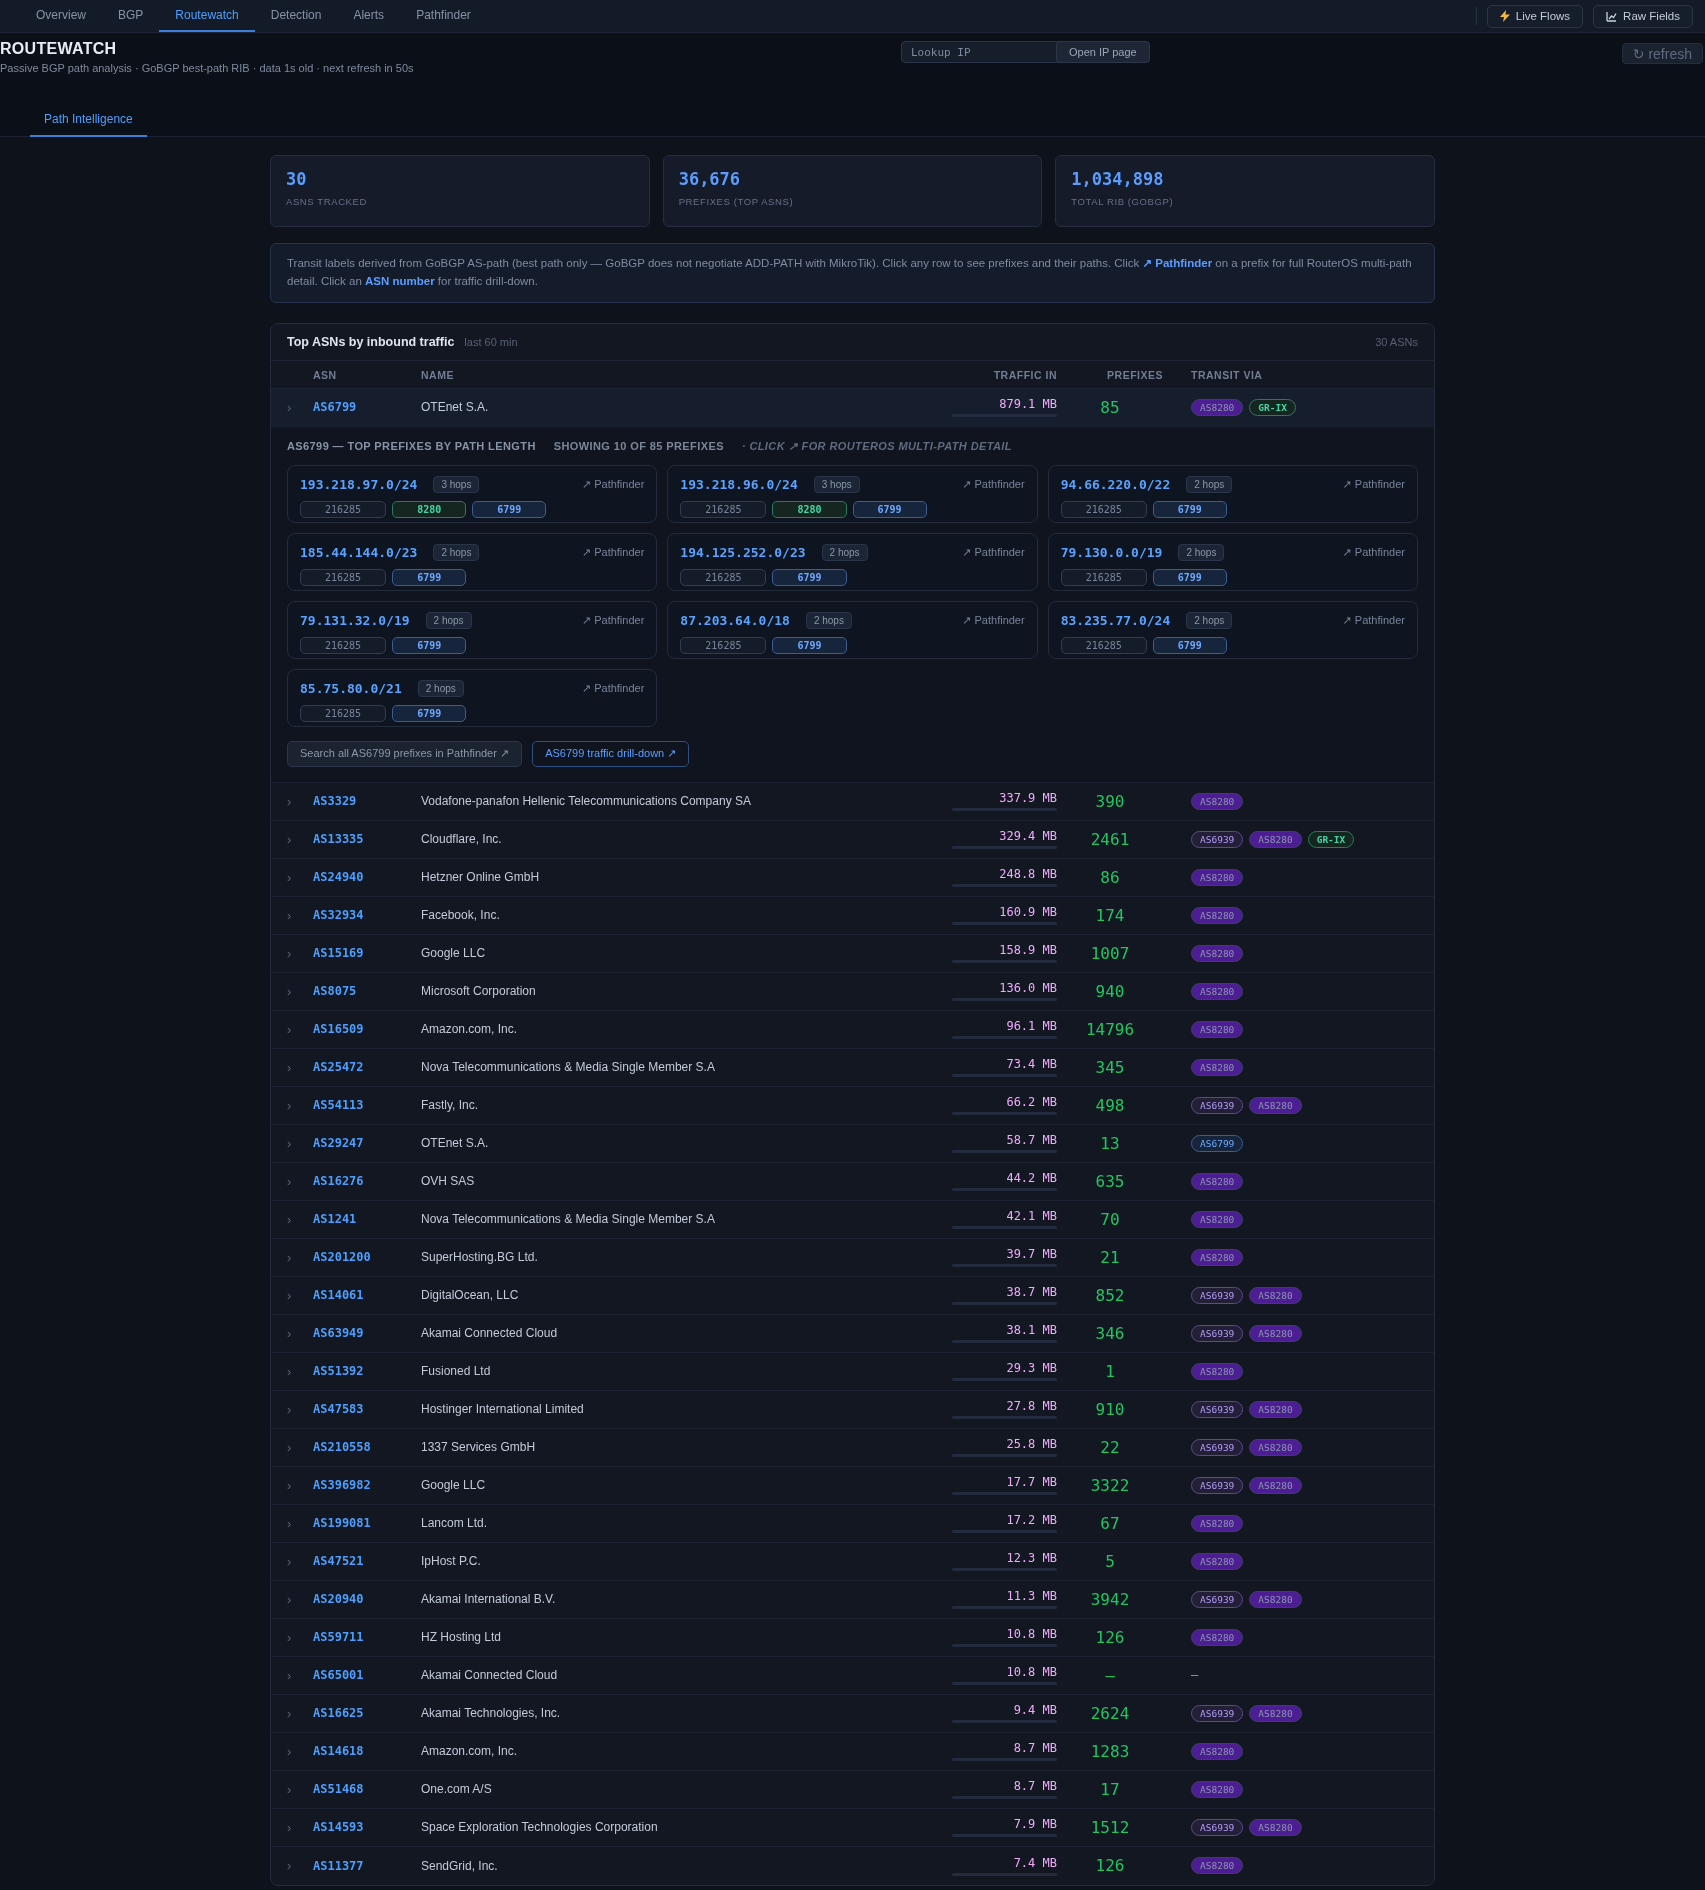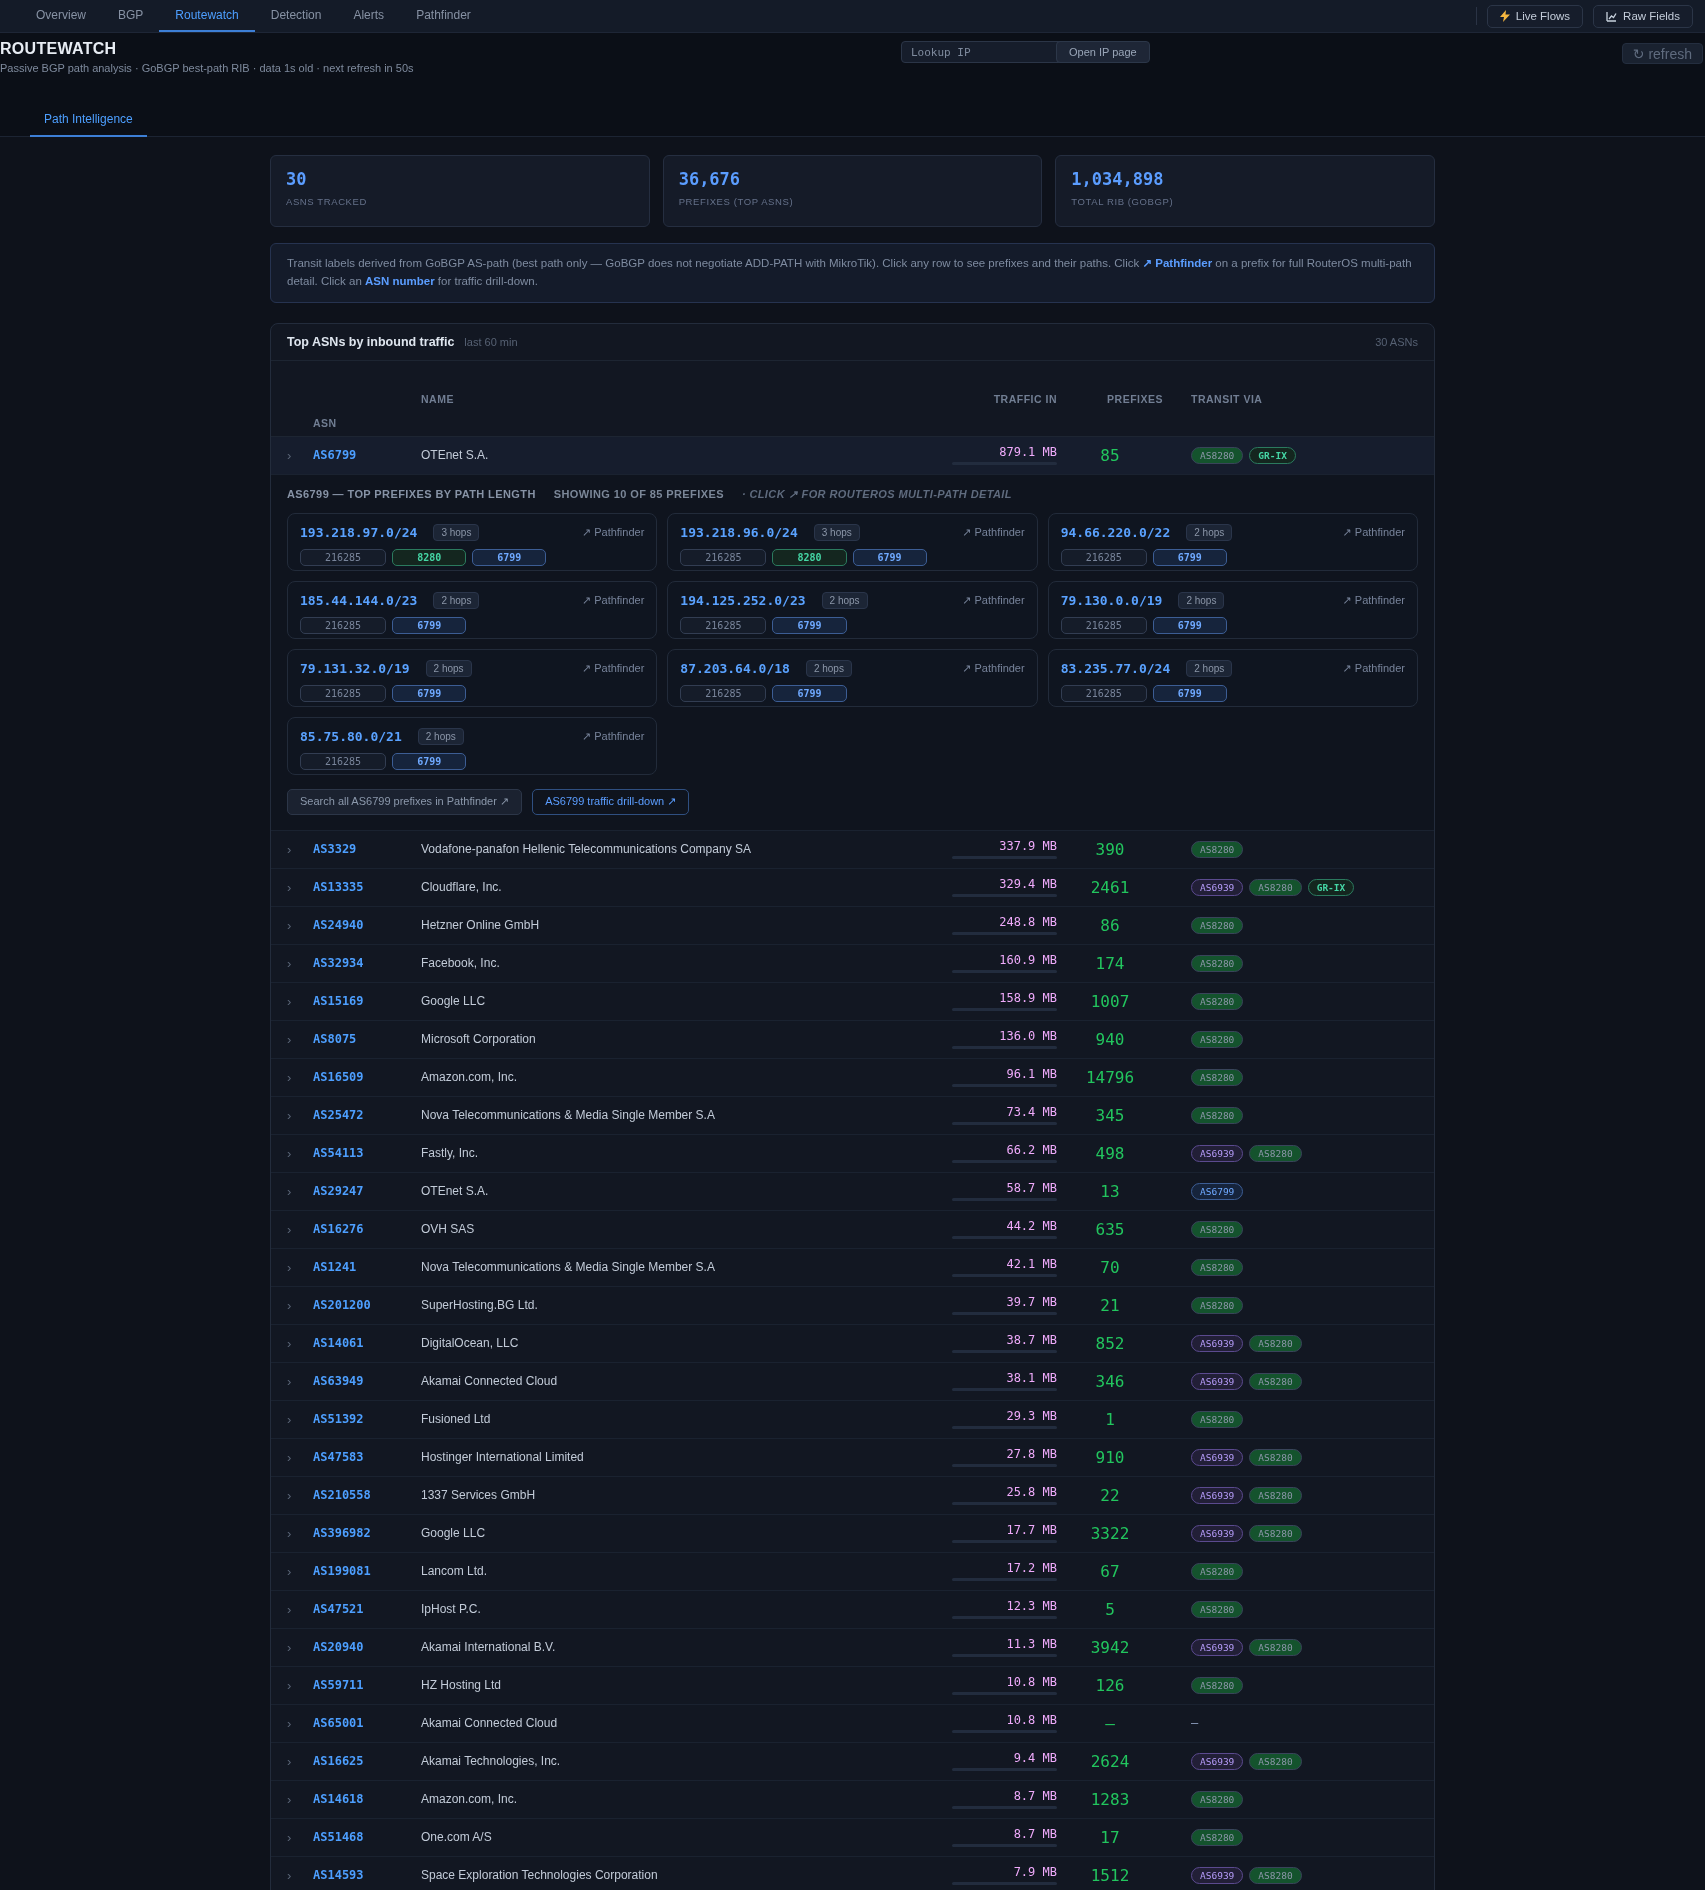--- a/index.html
+++ b/index.html
@@ -78,42 +78,42 @@
   
   .table-card { margin-top:20px; background:#121722; border:1px solid #232c3c; border-radius:8px; overflow:hidden; }
   .table-title-row { display:flex; align-items:center; padding:11px 16px; border-bottom:1px solid #1d2532; }
   .table-title { font-size:12.5px; font-weight:bold; color:#dfe6ef; }
   .table-range { margin-left:10px; font-size:11px; color:#566173; }
   .table-count { margin-left:auto; font-size:11px; color:#566173; }
 
   .cols { display:flex; align-items:center; padding:8px 16px 7px; border-bottom:1px solid #1d2532;
           font-size:10.5px; font-weight:bold; letter-spacing:.5px; color:#717e93; }
   .c-chev { width:26px; }
-  .c-asn { width:108px;margin-top:48px; }
+  .c-asn { width:108px; }
   .c-name { flex:1; }
   .c-traffic { width:190px; text-align:right; }
   .c-pfx { width:106px; text-align:right; }
   .c-transit { width:255px; padding-left:28px; }
 
   .row { display:flex; align-items:center; padding:0 16px; height:38px; border-bottom:1px solid #1a2230; cursor:pointer; }
   .row.expanded-row { background:rgba(90,150,255,.05); }
   .row:last-child { border-bottom:none; }
   .chev { width:26px; color:#5a6577; font-size:13px; }
   .r-asn { width:108px; font-family:"DejaVu Sans Mono", monospace; font-weight:bold; font-size:12px; color:#4d9fff; }
   .r-name { flex:1; font-size:12px; color:#c2cbd8; }
   .r-traffic { width:190px; display:flex; flex-direction:column; align-items:flex-end; gap:3px; }
   .r-traffic .tval { font-family:"DejaVu Sans Mono", monospace; font-size:12px; color:#f0abfc;text-align:center; }
   .tbar { width:105px; height:3px; background:#222c3e; border-radius:2px; overflow:hidden; }
   .tbar-fill { height:100%; background:#3f7fd1; border-radius:2px; }
   .r-pfx { width:106px; text-align:center; font-family:"DejaVu Sans Mono", monospace; font-size:16px; color:#22c55e; }
   .r-transit { width:255px; padding-left:28px; display:flex; gap:6px; align-items:center; }
 
   .badge {
     font-family:"DejaVu Sans Mono", monospace; font-size:9.5px; padding:2px 8px;
-    border-radius:9px; border:1px solid #39445a; color:#8b96a8; background:#14532d; white-space:nowrap;
+    border-radius:9px; border:1px solid #39445a; color:#8b96a8; background:#4c1d95; white-space:nowrap;
   }
   .b-teal { color:#45d6a5; border-color:#2b7a5e; background:#14261f; font-weight:bold; }
   .b-purple { color:#b49af7; border-color:#5b4a8f; background:#221f37; }
   .b-blue { color:#6fa9ff; border-color:#3c5d94; background:#16243c; }
   .b-dash { border:none; background:transparent; color:#8fa0c0; font-size:12px; padding:0; }
 
   
   .exp-panel { background:#0f141e; border-bottom:1px solid #1a2230; padding:13px 16px 15px; }
   .exp-head { display:flex; align-items:center; gap:18px; font-size:11px; font-weight:bold; letter-spacing:.4px; color:#8793a6; }
   .exp-head .showing { color:#7b8798; }

